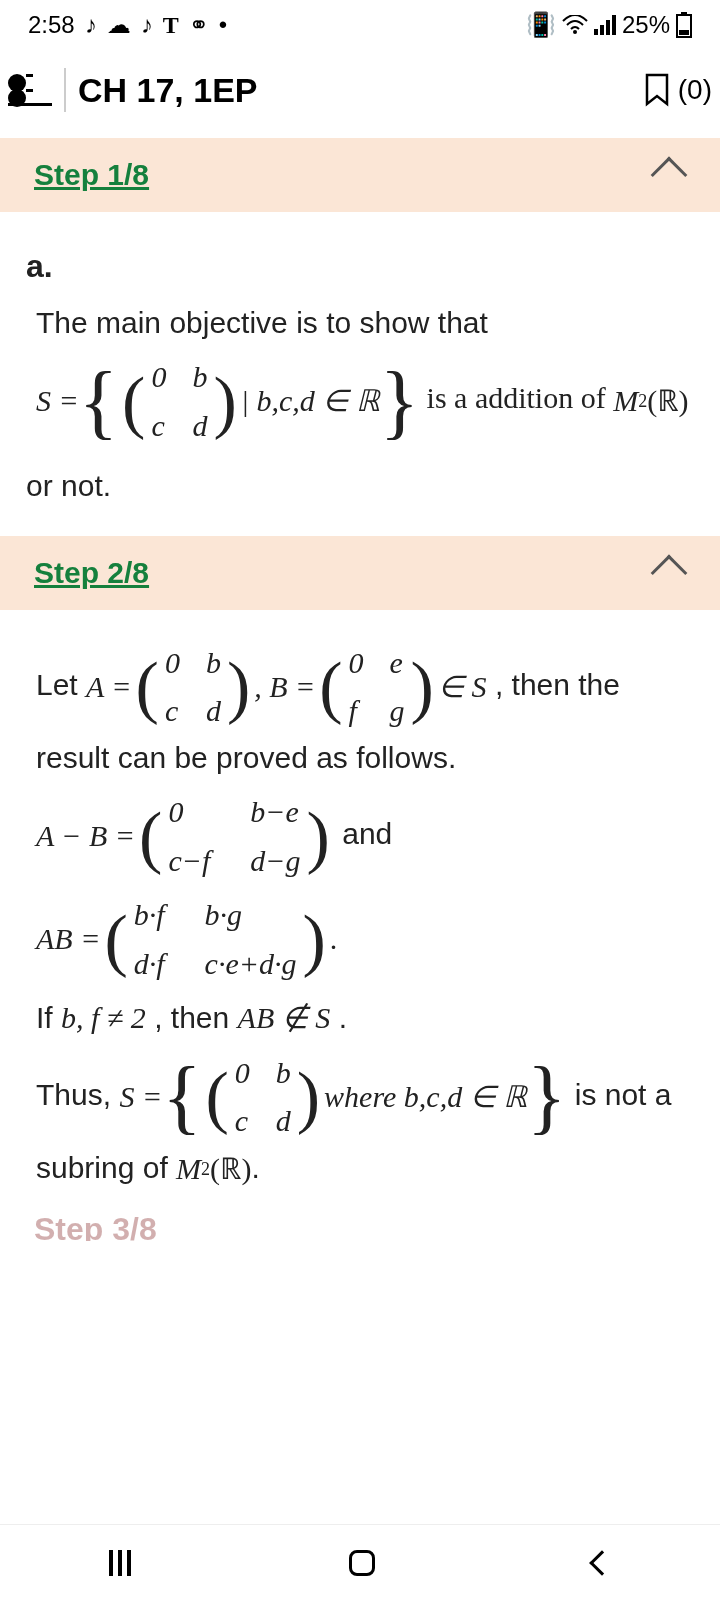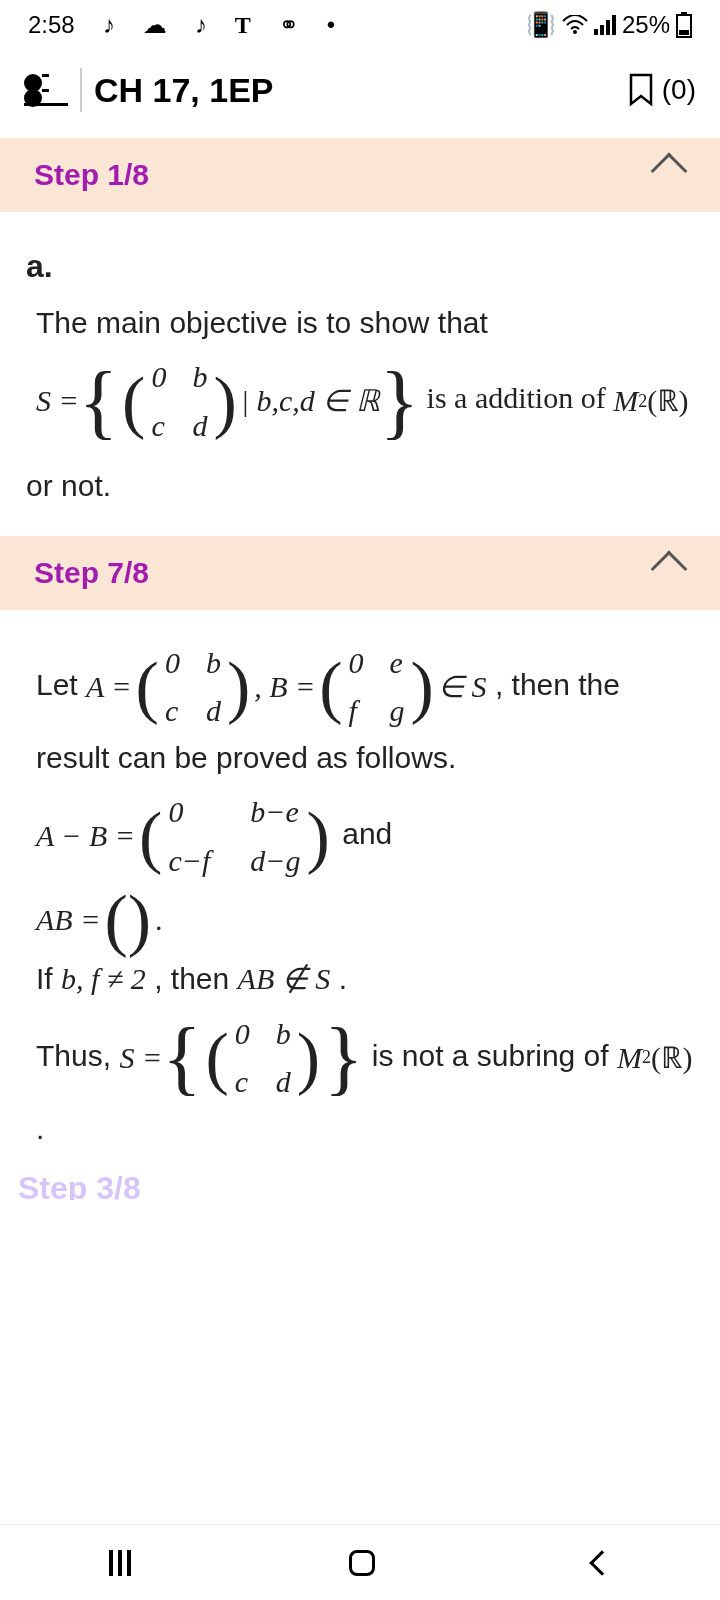--- a/index.html
+++ b/index.html
@@ -1,47 +1,47 @@
 <!DOCTYPE html>
 <html><head>
 <meta charset="utf-8">
 <style>
   * { margin: 0; padding: 0; box-sizing: border-box; }
   html, body { width: 720px; height: 1600px; font-family: -apple-system, Helvetica, Arial, sans-serif; background: #fff; color: #000; overflow: hidden; }
   .status-bar { height: 50px; display: flex; align-items: center; justify-content: space-between; padding: 0 28px; font-size: 24px; font-weight: 500; }
-  .status-left { display: flex; align-items: center; gap: 28px; }
+  .status-left { display: flex; align-items: center; gap: 10px; }
   .status-right { display: flex; align-items: center; gap: 6px; }
   .icon-svg { display: inline-flex; align-items: center; }
-  .app-bar { height: 80px; display: flex; align-items: center; padding: 0 24px; gap: 12px; }
+  .app-bar { height: 80px; display: flex; align-items: center; padding: 0 8px; gap: 12px; }
   .hamburger { width: 44px; height: 32px; display: flex; flex-direction: column; justify-content: space-between; }
   .hamburger div { height: 3px; background: #000; width: 100%; }
   .hamburger div:nth-child(1), .hamburger div:nth-child(2) { width: 70%; border-left: 18px dotted #000; background: transparent; height: 3px; }
   .hamburger .dashed { display: flex; gap: 6px; }
   .hamburger .dashed span:first-child { width: 10px; height: 3px; background:#000; }
   .hamburger .dashed span:last-child { flex:1; height:3px; background:#000; }
   .divider-v { width: 2px; height: 44px; background: #ccc; }
   .title { flex: 1; font-size: 34px; font-weight: 700; }
   .bk-count { display:flex; align-items:center; gap:8px; font-size:28px; }
-  .step-header { background: #fbe6d6; color: #a21caf; padding: 20px 34px; font-size: 30px; font-weight: 700; display: flex; justify-content: space-between; margin-top: 8px; }
+  .step-header { background: #fbe6d6; color: #15803d; padding: 20px 34px; font-size: 30px; font-weight: 700; display: flex; justify-content: space-between; align-items: center; margin-top: 8px; text-decoration: underline; }
   .chev { width: 26px; height: 26px; border-right: 3px solid #555; border-top: 3px solid #555; transform: rotate(-45deg); margin-right: 4px; }
   .content { padding: 30px 26px 10px 26px; font-size: 30px; line-height: 1.55; color: #222; }
   .content p { margin-bottom: 8px; }
   .label-a { font-size: 32px; font-weight: 700; margin-bottom: 18px; }
   .math { font-family: "Cambria Math", "Times New Roman", serif; font-style: italic; }
   .math .up { font-style: normal; }
   .mrow { display: inline-flex; align-items: center; vertical-align: middle; }
   .mat { display: inline-flex; align-items: center; margin: 0 4px; }
   .mat .paren { font-size: 70px; font-weight: 400; line-height: 0.8; font-style: normal; }
   .mat-body { display: grid; grid-template-columns: auto auto; column-gap: 26px; row-gap: 2px; padding: 0 6px; font-size: 30px; }
   .mat-body.wide { column-gap: 40px; }
   .brace { font-size: 82px; line-height: 0.7; font-style: normal; }
   .setcond { font-size: 30px; }
   .sub { font-size: 18px; vertical-align: sub; font-style: normal; }
   .seg { margin-bottom: 14px; margin-left: 10px; }
-  .step3 { font-size: 32px; font-weight: 700; padding: 0 0 0 18px; color:#8b5cf6; }
+  .step3 { font-size: 32px; font-weight: 700; padding: 0 0 0 34px; color:#7f1d1d; }
   .nav-bar { position: absolute; bottom: 0; left: 0; right: 0; height: 76px; display: flex; align-items: center; justify-content: space-around; border-top: 1px solid #eee; background: #fff; }
   .nav-recent { display:flex; gap:5px; }
   .nav-recent span { width:4px; height:26px; background:#000; }
   .nav-home { width:26px; height:26px; border:3px solid #000; border-radius:8px; }
   .nav-back-ic { width:18px; height:18px; border-left:3px solid #000; border-bottom:3px solid #000; transform: rotate(45deg); }
   .page { position: relative; width: 720px; height: 1600px; }
   .flow { display:inline; }
 </style>
 </head>
 <body>
@@ -140,21 +140,21 @@
     <span class="mrow">
       <span>M</span>
           <span class="sub">2</span>
           <span class="up">(ℝ)</span>
     </span>
   </div>
   <p>or not.</p>
 </div>
 
 <div class="step-header">
-  <span>Step 7/8</span>
+  <span>Step 2/8</span>
   <span class="chev"></span>
 </div>
 
 <div class="content">
 
   <p class="seg">
     <span>Let </span>
     <span class="math mrow">
       <span>A =</span>
       <span class="mat">
@@ -198,20 +198,26 @@
       </span>
     </span>
     <span> and</span>
   </p>
 
   <p class="seg math">
     <span class="mrow">
       <span>AB =</span>
       <span class="mat">
             <span class="paren">(</span>
+        <span class="mat-body wide">
+          <span>b·f</span>
+              <span>b·g</span>
+          <span>d·f</span>
+              <span>c·e+d·g</span>
+        </span>
             <span class="paren">)</span>
       </span>
       <span class="up">.</span>
     </span>
   </p>
 
   <p class="seg">
     <span>If </span>
     <span class="math">b, f ≠ 2</span>
     <span>, then </span>
@@ -227,20 +233,21 @@
       <span class="mat">
             <span class="paren">(</span>
         <span class="mat-body">
           <span>0</span>
               <span>b</span>
           <span>c</span>
               <span>d</span>
         </span>
             <span class="paren">)</span>
       </span>
+      <span class="setcond"> where b,c,d ∈ ℝ</span>
       <span class="brace">}</span>
     </span>
     <span> is not a subring of </span>
     <span class="math mrow">
       <span>M</span>
           <span class="sub">2</span>
           <span class="up">(ℝ)</span>
     </span><span>.</span>
   </p>
 </div>

